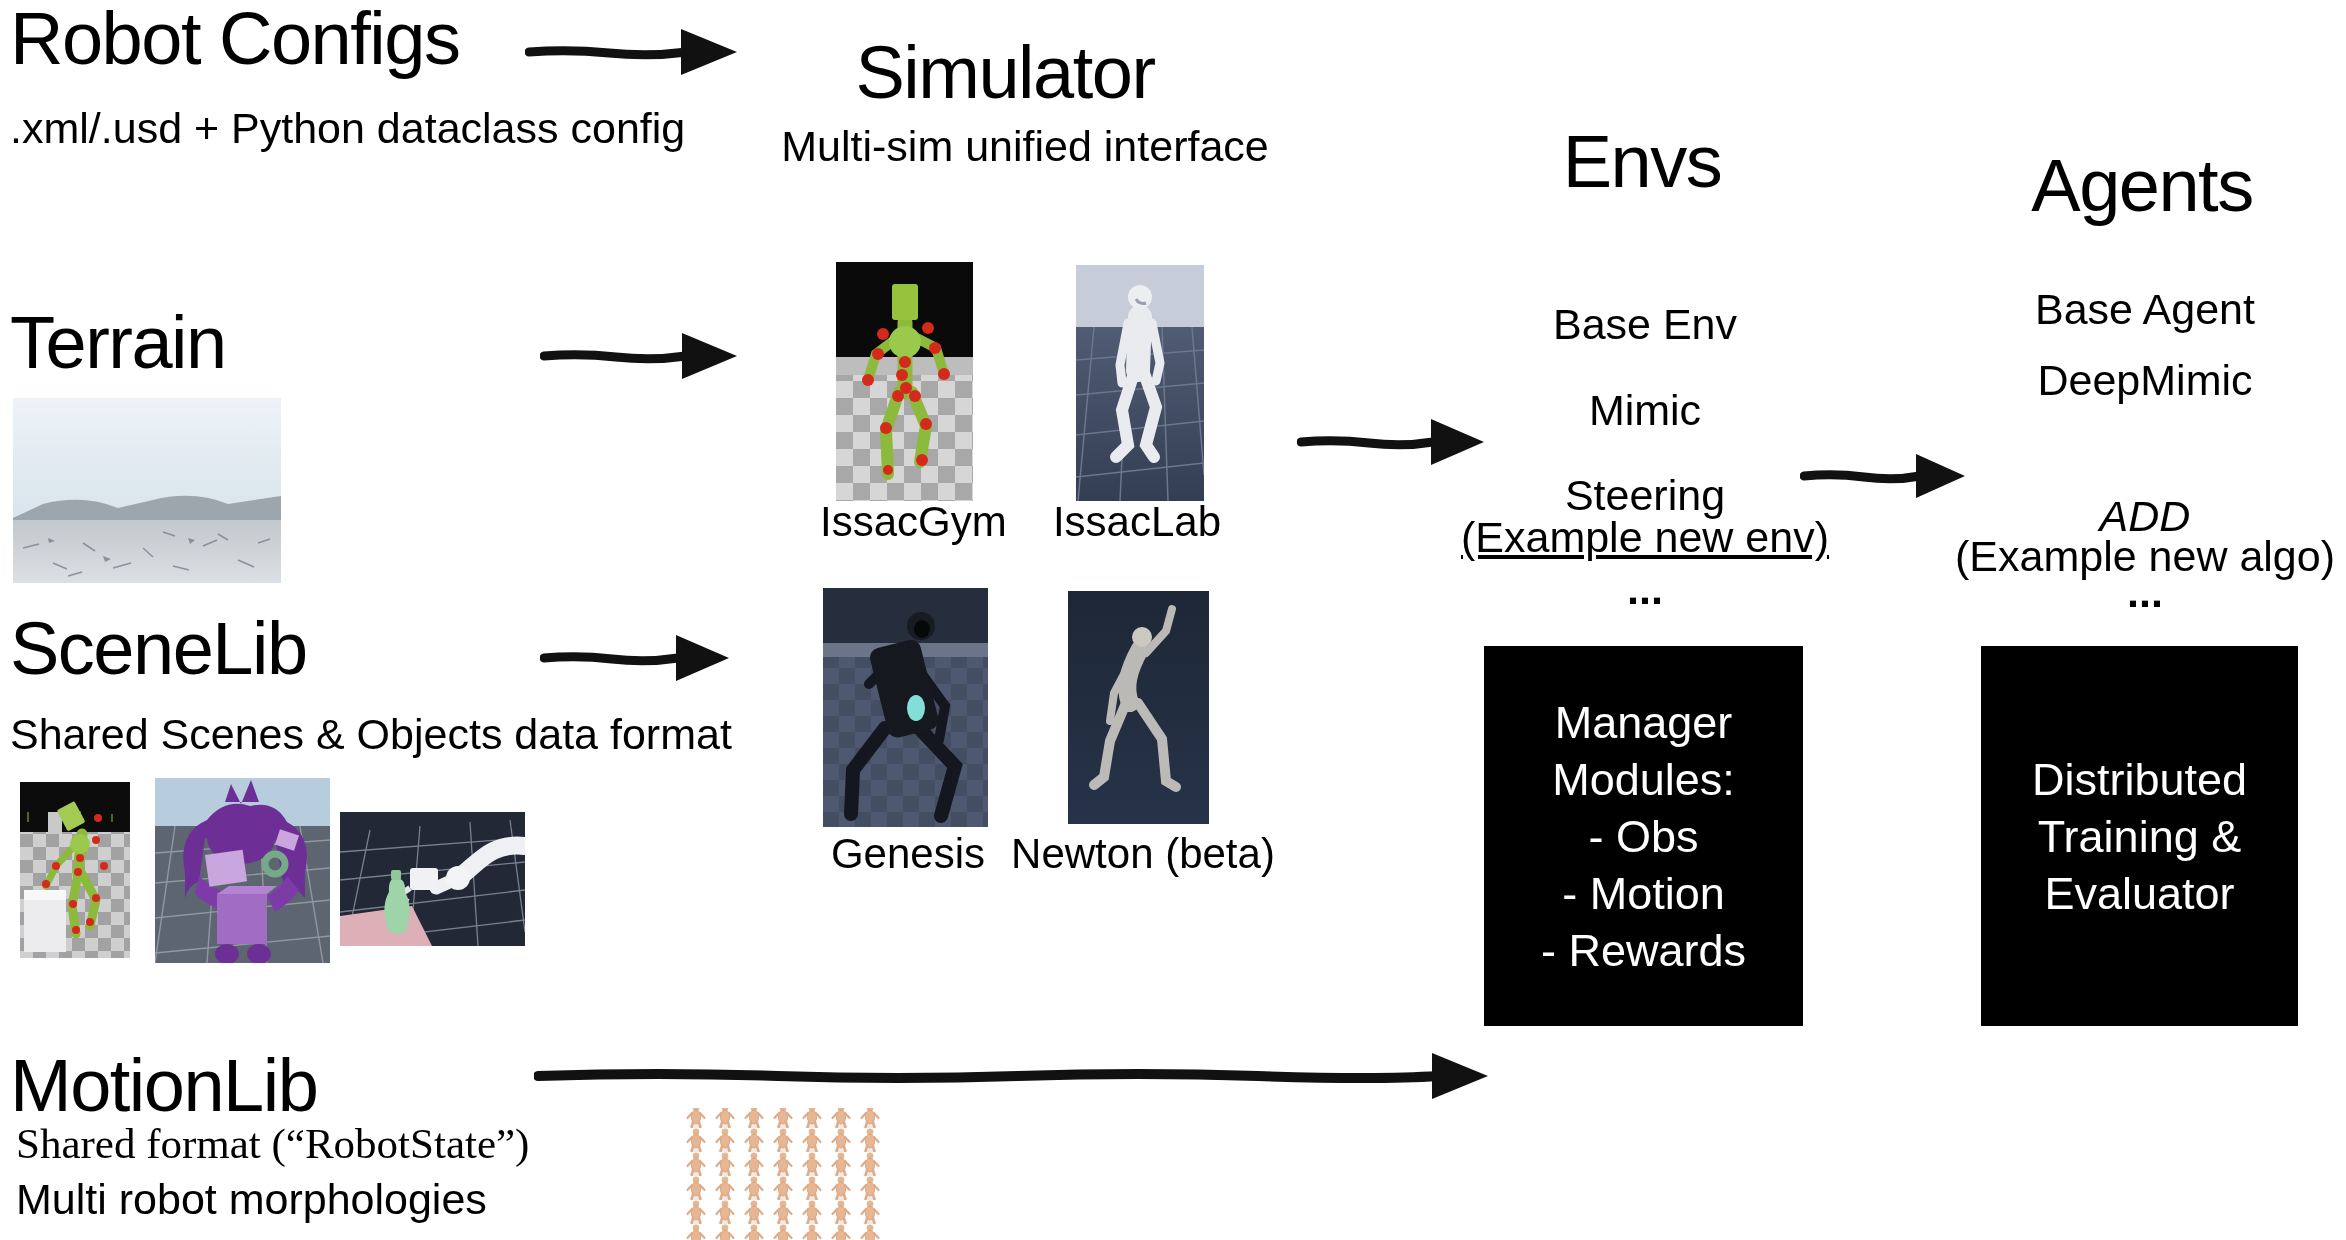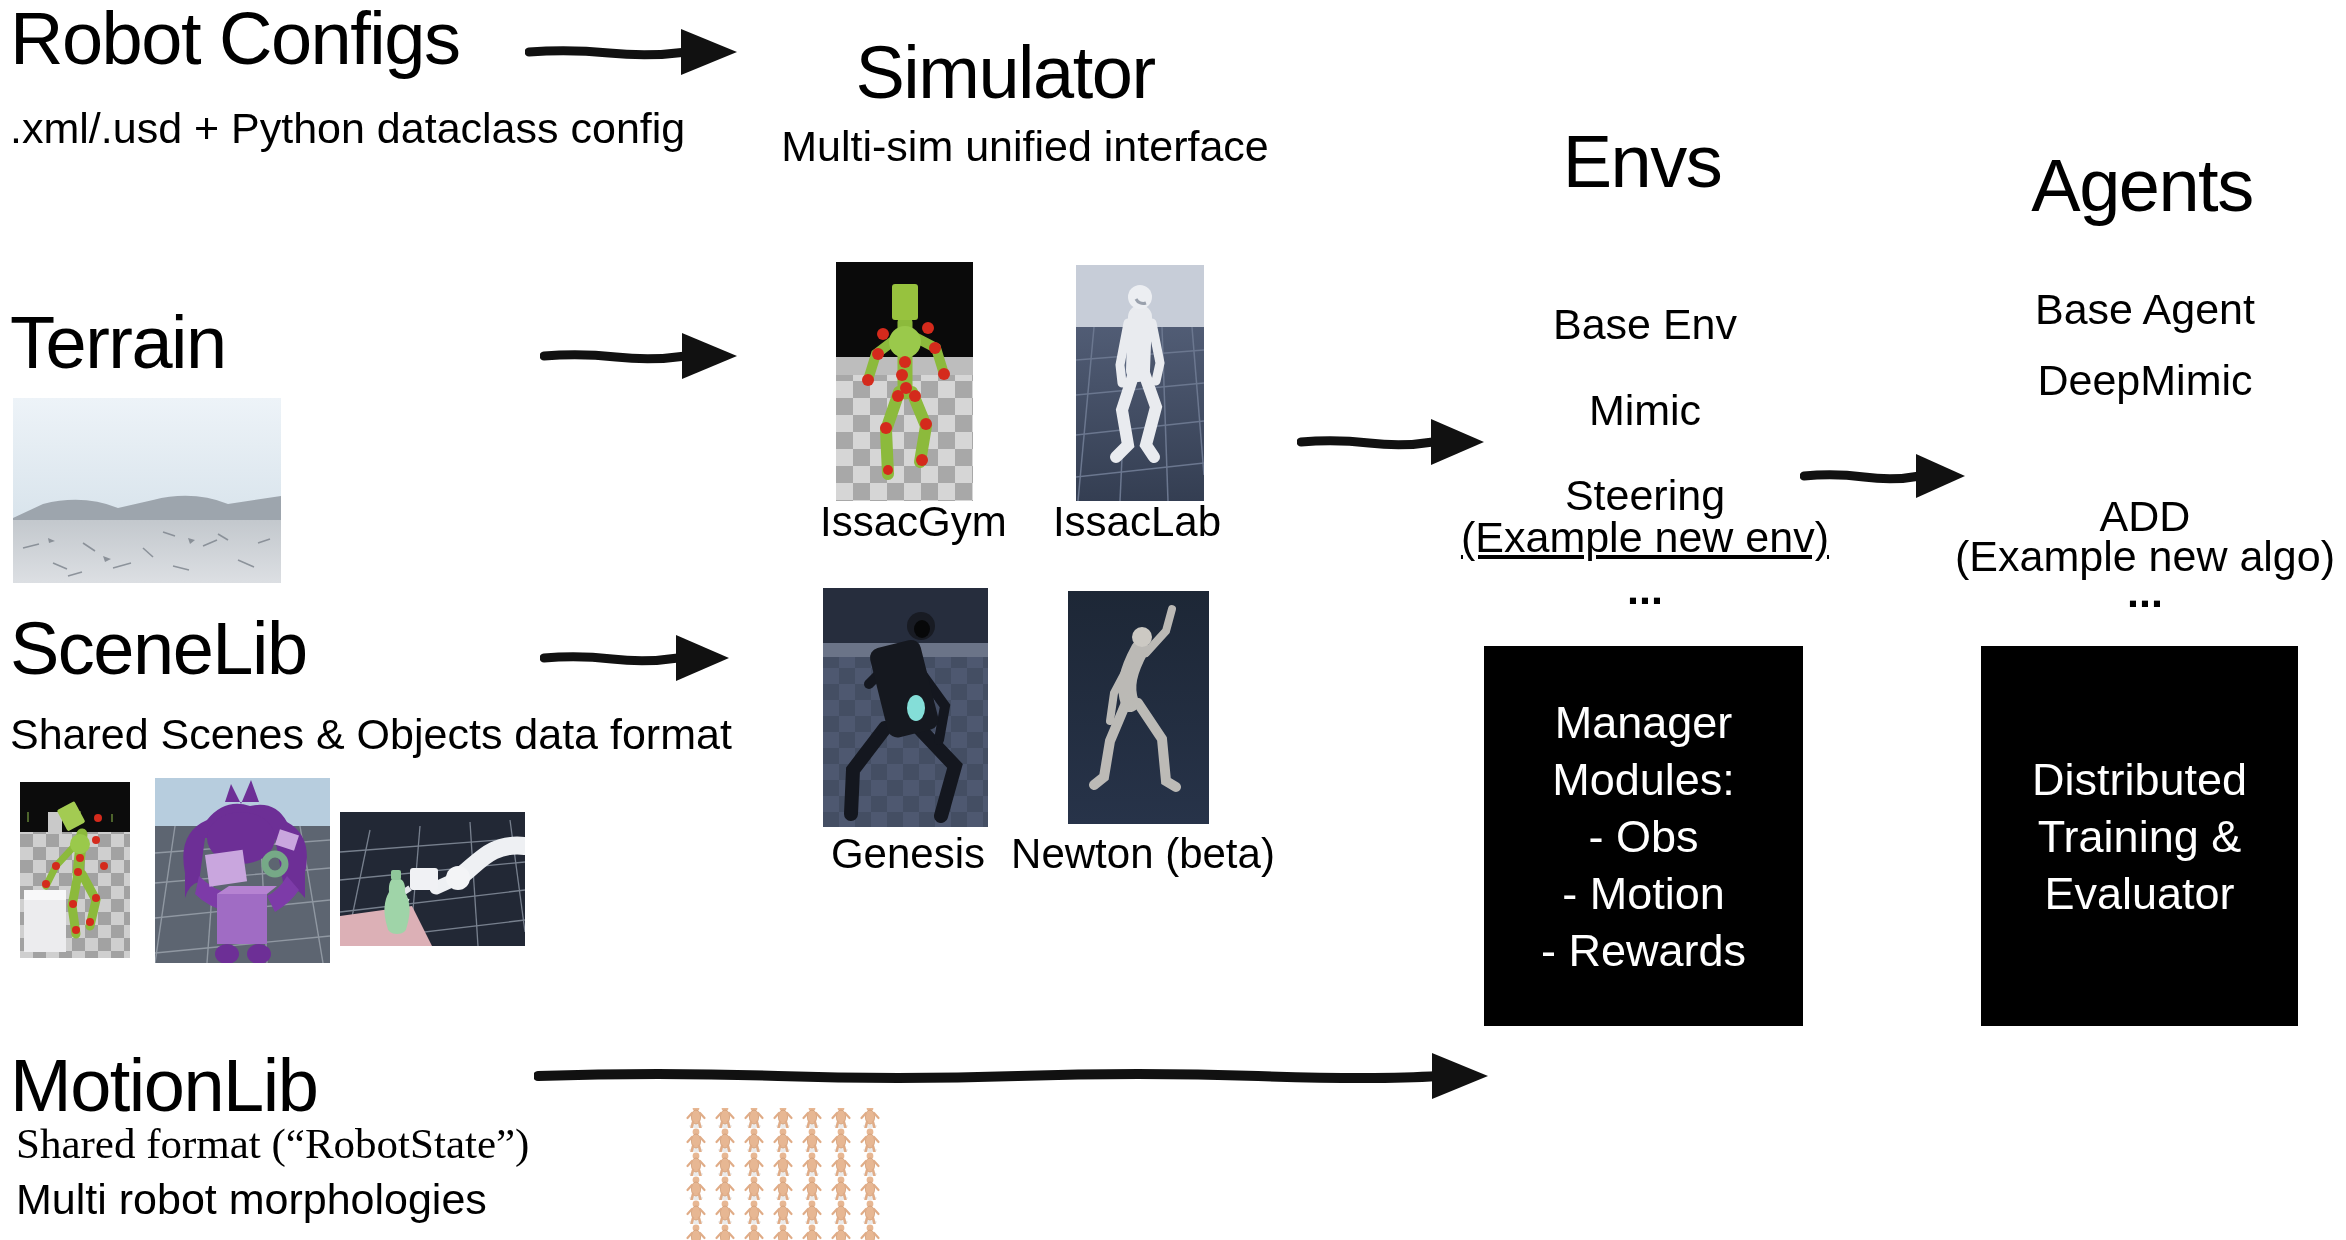--- a/index.html
+++ b/index.html
@@ -361,21 +361,21 @@
 
   <div class="t h c" style="left:1992px;top:143px;width:300px;">Agents</div>
 
   <svg class="abs" style="left:1800px;top:450px;" width="168" height="52" viewBox="0 0 168 52">
     <path d="M4,26 q30,-3 60,1 t56,-1" stroke="#111" stroke-width="9" fill="none" stroke-linecap="round"></path>
     <polygon points="116,4 165,26 116,48" fill="#111"></polygon>
   </svg>
 
   <div class="item" style="left:1945px;top:285px;">Base Agent</div>
   <div class="item" style="left:1945px;top:356px;">DeepMimic</div>
-  <div class="item" style="left:1945px;top:492px;">ADD</div>
+  <div class="item" style="left:1945px;top:492px;font-style:italic;">ADD</div>
   <div class="item" style="left:1945px;top:532px;">(Example new algo)</div>
   <div class="item" style="left:1945px;top:568px;font-weight:bold;">...</div>
 
   <div class="blackbox" style="left:1981px;top:646px;width:317px;height:380px;">
     <div>Distributed</div>
     <div>Training &amp;</div>
     <div>Evaluator</div>
   </div>
 
 </div>

